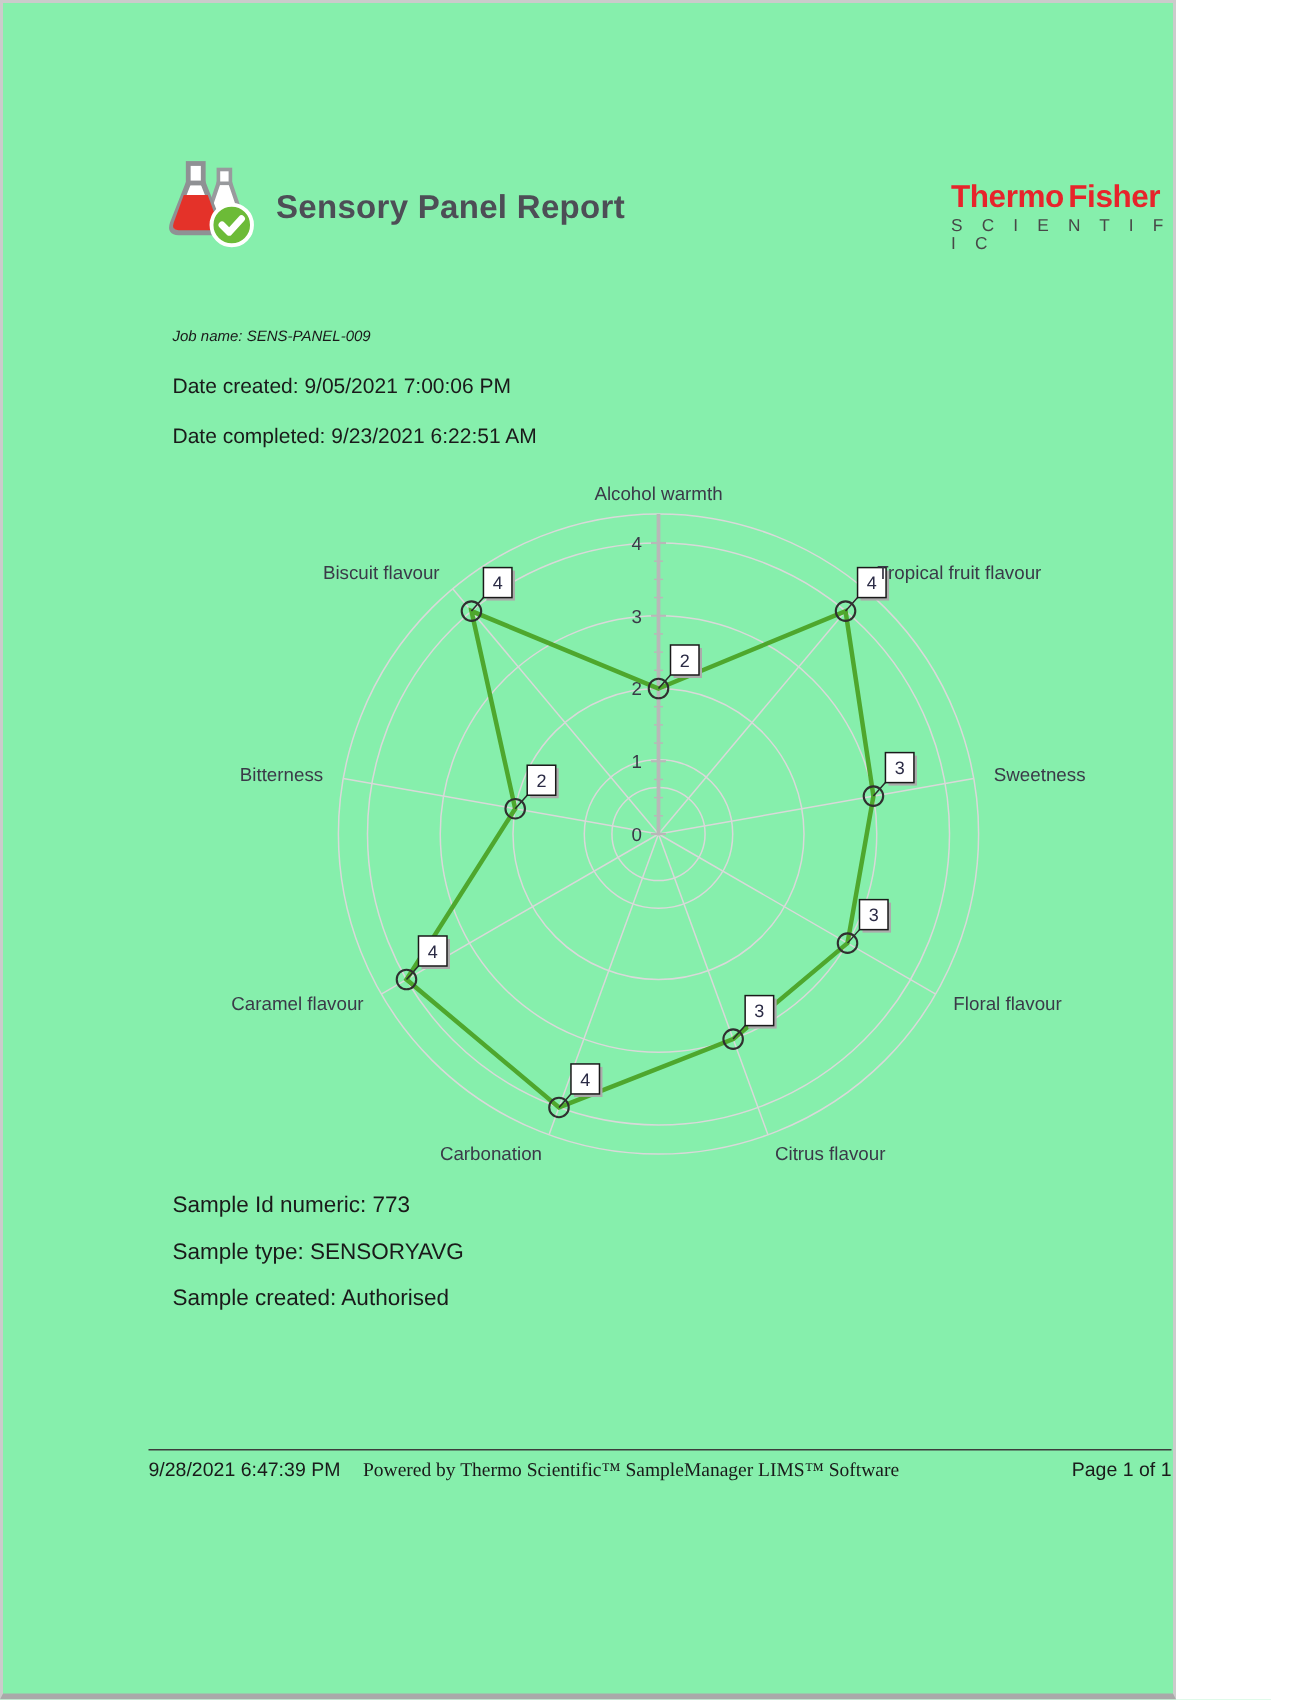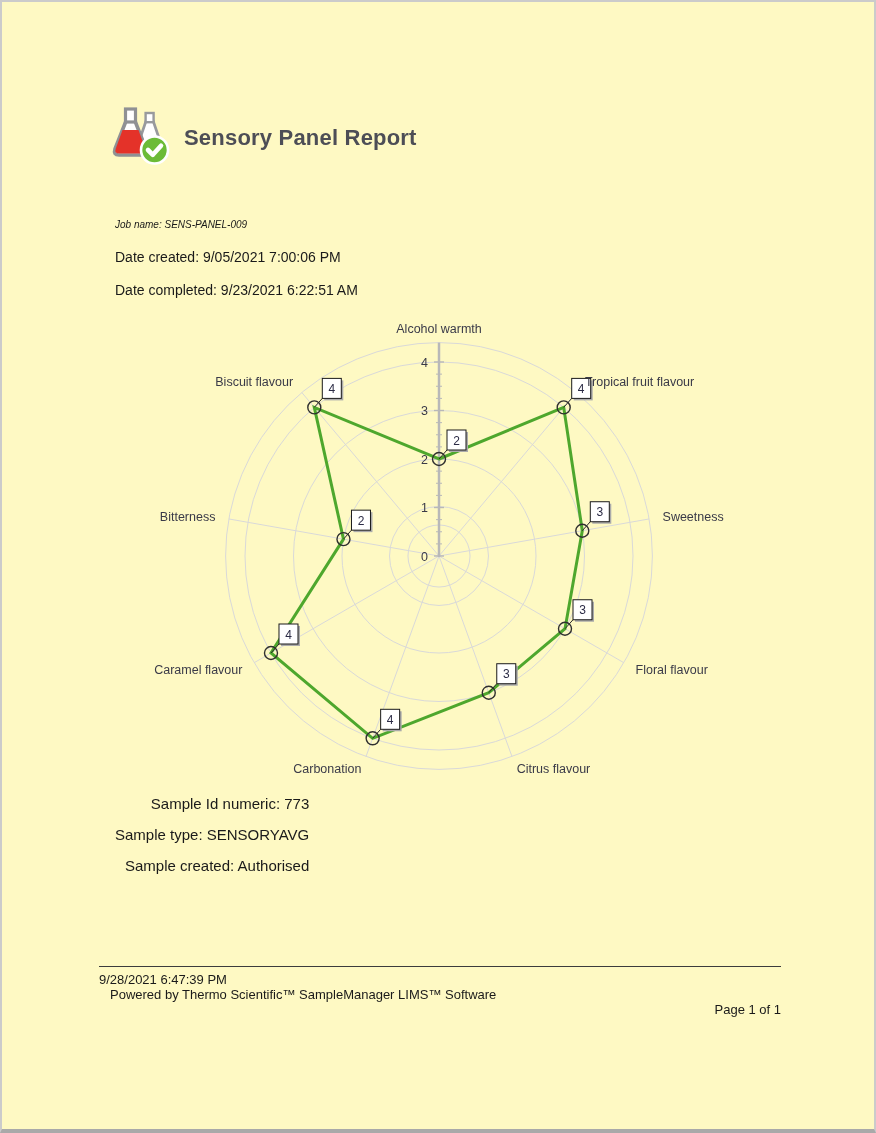--- a/index.html
+++ b/index.html
@@ -1,48 +1,48 @@
 <!DOCTYPE html>
 <html><head>
 <meta charset="utf-8">
 <style>
   html,body{margin:0;padding:0;background:#ffffff;}
   body{font-family:"Liberation Sans","DejaVu Sans",sans-serif;color:#1a1a1a;}
   .page{
-    position:relative;width:876px;height:1133px;box-sizing:border-box;
-    background:#fef9c3;border:2px solid #cbcbcb;border-bottom:4px solid #a9a9a9;
+    position:relative;width:784px;height:1133px;box-sizing:border-box;
+    background:#86efac;border:2px solid #cbcbcb;border-bottom:4px solid #a9a9a9;
     overflow:hidden;
   }
   
   .logo{position:absolute;left:107px;top:102px;width:64px;height:64px;}
   .report-title{
     position:absolute;left:182px;top:123px;margin:0;
     font-size:22px;font-weight:bold;color:#4d4e56;letter-spacing:.2px;
   }
   .tf-logo{position:absolute;left:632px;top:119px;width:150px;}
   .tf-line1{font-size:21px;font-weight:bold;color:#e7242b;line-height:22px;letter-spacing:-0.3px;}
   .tf-line1 .fisher{margin-left:3px;}
   .tf-line2{font-size:11.5px;color:#474747;letter-spacing:4.8px;margin-top:2px;}
   
   .job-info{position:absolute;left:113px;top:215px;}
   .job-info p{margin:0 0 17px 0;font-size:14px;line-height:16px;}
   .job-info p.first{font-size:10px;margin-bottom:16px;font-style:italic;}
   
   .chart-wrap{position:absolute;left:0;top:312px;width:876px;height:486px;}
   
-  .sample-info{position:absolute;left:113px;top:794px;text-align:right;}
+  .sample-info{position:absolute;left:113px;top:794px;}
   .sample-info p{margin:0 0 15px 0;font-size:15px;line-height:16px;}
   
   .report-footer{
     position:absolute;left:97px;top:964px;width:682px;
     border-top:1px solid #3c3c3c;display:flex;align-items:flex-start;
-    padding-top:5px;font-size:13px;line-height:15px;flex-direction:column;
+    padding-top:5px;font-size:13px;line-height:15px;
   }
   .footer-datetime{width:132px;}
-  .footer-powered{margin-left:11px;}
+  .footer-powered{margin-left:11px;font-family:Liberation Serif, serif;}
   .footer-page{margin-left:auto;text-align:right;}
 </style>
 </head>
 <body>
 
 <div class="page">
 
   <svg class="logo" viewBox="0 0 64 64" aria-hidden="true">
 
     <g transform="translate(27,9) scale(0.80)">
@@ -56,20 +56,24 @@
       <path d="M10.5,21 L26.5,21 L33.2,39.5 Q35,44.5 29.8,44.5 L7.2,44.5 Q2,44.5 3.8,39.5 Z" fill="#e43229"></path>
       <rect x="13.5" y="0" width="10" height="13" fill="#ffffff" stroke="#8f9194" stroke-width="3.2"></rect>
     </g>
 
     <circle cx="45.5" cy="46" r="13.5" fill="#6cbb37" stroke="#ffffff" stroke-width="2.6"></circle>
     <path d="M39,46 l4.8,4.8 l8.2,-9" fill="none" stroke="#ffffff" stroke-width="4.6" stroke-linecap="round" stroke-linejoin="round"></path>
   </svg>
 
   <h1 class="report-title">Sensory Panel Report</h1>
 
+  <div class="tf-logo">
+    <div class="tf-line1"><span>Thermo</span><span class="fisher">Fisher</span></div>
+    <div class="tf-line2">S C I E N T I F I C</div>
+  </div>
 
   <div class="job-info">
     <p class="first"><span>Job name: </span><span>SENS-PANEL-009</span></p>
     <p><span>Date created: </span><span>9/05/2021 7:00:06 PM</span></p>
     <p><span>Date completed: </span><span>9/23/2021 6:22:51 AM</span></p>
   </div>
 
   <div class="chart-wrap" id="radar-mount"><svg width="876" height="486" viewBox="0 0 876 486">
         <circle cx="437" cy="242" r="31.04" fill="none" stroke="#d9d9d9" stroke-width="1"></circle>
         <circle cx="437" cy="242" r="49.47" fill="none" stroke="#d9d9d9" stroke-width="1"></circle>

